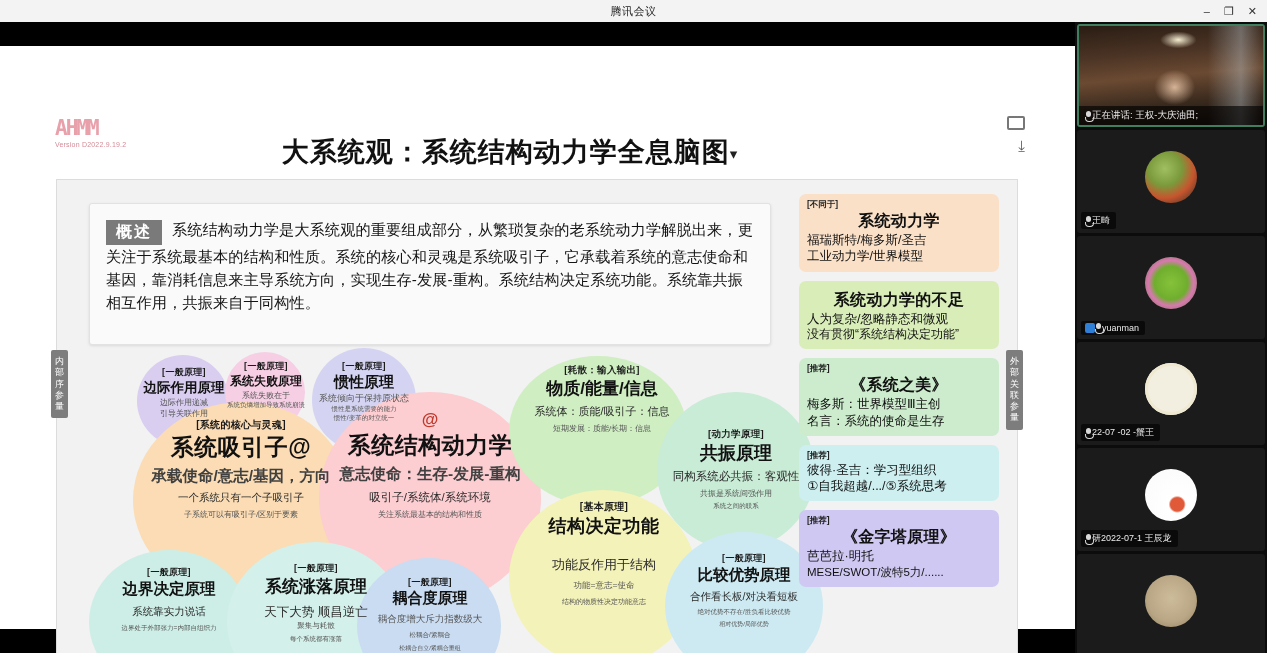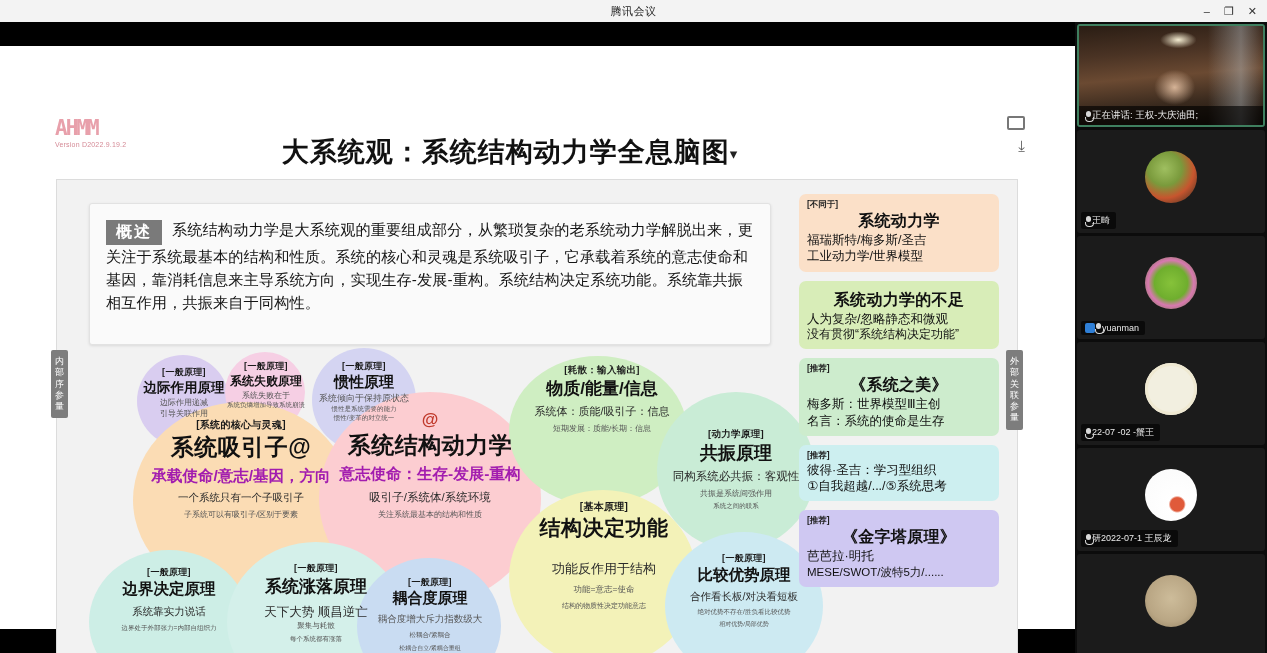--- a/index.html
+++ b/index.html
@@ -57,21 +57,21 @@
   .ovw .txt { font-size:15.2px; color:#141414; line-height:1.52; letter-spacing:.1px; text-align:justify;}
 
   
   .bubbles { position:absolute; left:0; top:0; width:100%; height:100%; }
   .bub { position:absolute; border-radius:50%; }
   .lbl { position:absolute; text-align:center; color:#111; white-space:nowrap; }
   .lbl .k  { font-size:9px; font-weight:bold; letter-spacing:.3px; color:#1a1a1a; }
   .lbl .h1 { font-size:23px; font-weight:bold; letter-spacing:.5px; }
   .lbl .h2 { font-size:15px; font-weight:bold; }
   .lbl .h3 { font-size:13px; font-weight:bold; }
-  .lbl .s1 { font-size:15.5px; font-weight:bold; color:#a21caf;text-align:center; }
+  .lbl .s1 { font-size:15.5px; font-weight:bold; color:#404040;text-align:center; }
   .lbl .s2 { font-size:10.5px; color:#2b2b2b; }
   .lbl .s3 { font-size:8px; color:#555; }
   .lbl .at { font-size:17px; font-weight:bold; color:#c0392b; }
 
   
   .cards { position:absolute; right:18px; top:14px; width:200px; }
   .card { border-radius:7px; padding:5px 8px 7px 8px; margin-bottom:9px; }
   .card .k  { font-size:8.5px; font-weight:bold; color:#222; }
   .card .t  { font-size:16px; font-weight:bold; color:#111; text-align:center; letter-spacing:.3px; }
   .card .l  { font-size:12.5px; color:#111; line-height:1.3; white-space:nowrap; }
@@ -208,21 +208,21 @@
 
           <div class="lbl" style="left:456px; top:184px; width:178px;">
             <div class="k" style="font-size:9.5px">[耗散：输入输出]</div>
             <div class="h2" style="font-size:17px">物质/能量/信息</div>
             <div class="s2" style="margin-top:4px;font-size:11px">系统体：质能/吸引子：信息</div>
             <div class="s3" style="margin-top:4px">短期发展：质能/长期：信息</div>
           </div>
 
           <div class="lbl" style="left:450px; top:320px; width:194px;">
             <div class="k" style="font-size:10px">[基本原理]</div>
-            <div class="h1" style="font-size:21px">结构决定功能</div>
+            <div class="h1" style="font-size:18px">结构决定功能</div>
             <div class="s2" style="margin-top:18px;font-size:13px">功能反作用于结构</div>
             <div class="s3" style="margin-top:6px;font-size:8.5px">功能=意志=使命</div>
             <div class="s3" style="margin-top:5px;font-size:7px">结构的物质性决定功能意志</div>
           </div>
 
           <div class="lbl" style="left:604px; top:372px; width:166px;">
             <div class="k">[一般原理]</div>
             <div class="h2" style="font-size:15.5px">比较优势原理</div>
             <div class="s2" style="margin-top:4px;font-size:10.5px">合作看长板/对决看短板</div>
             <div class="s3" style="margin-top:4px;font-size:6.5px">绝对优势不存在/胜负看比较优势</div>

